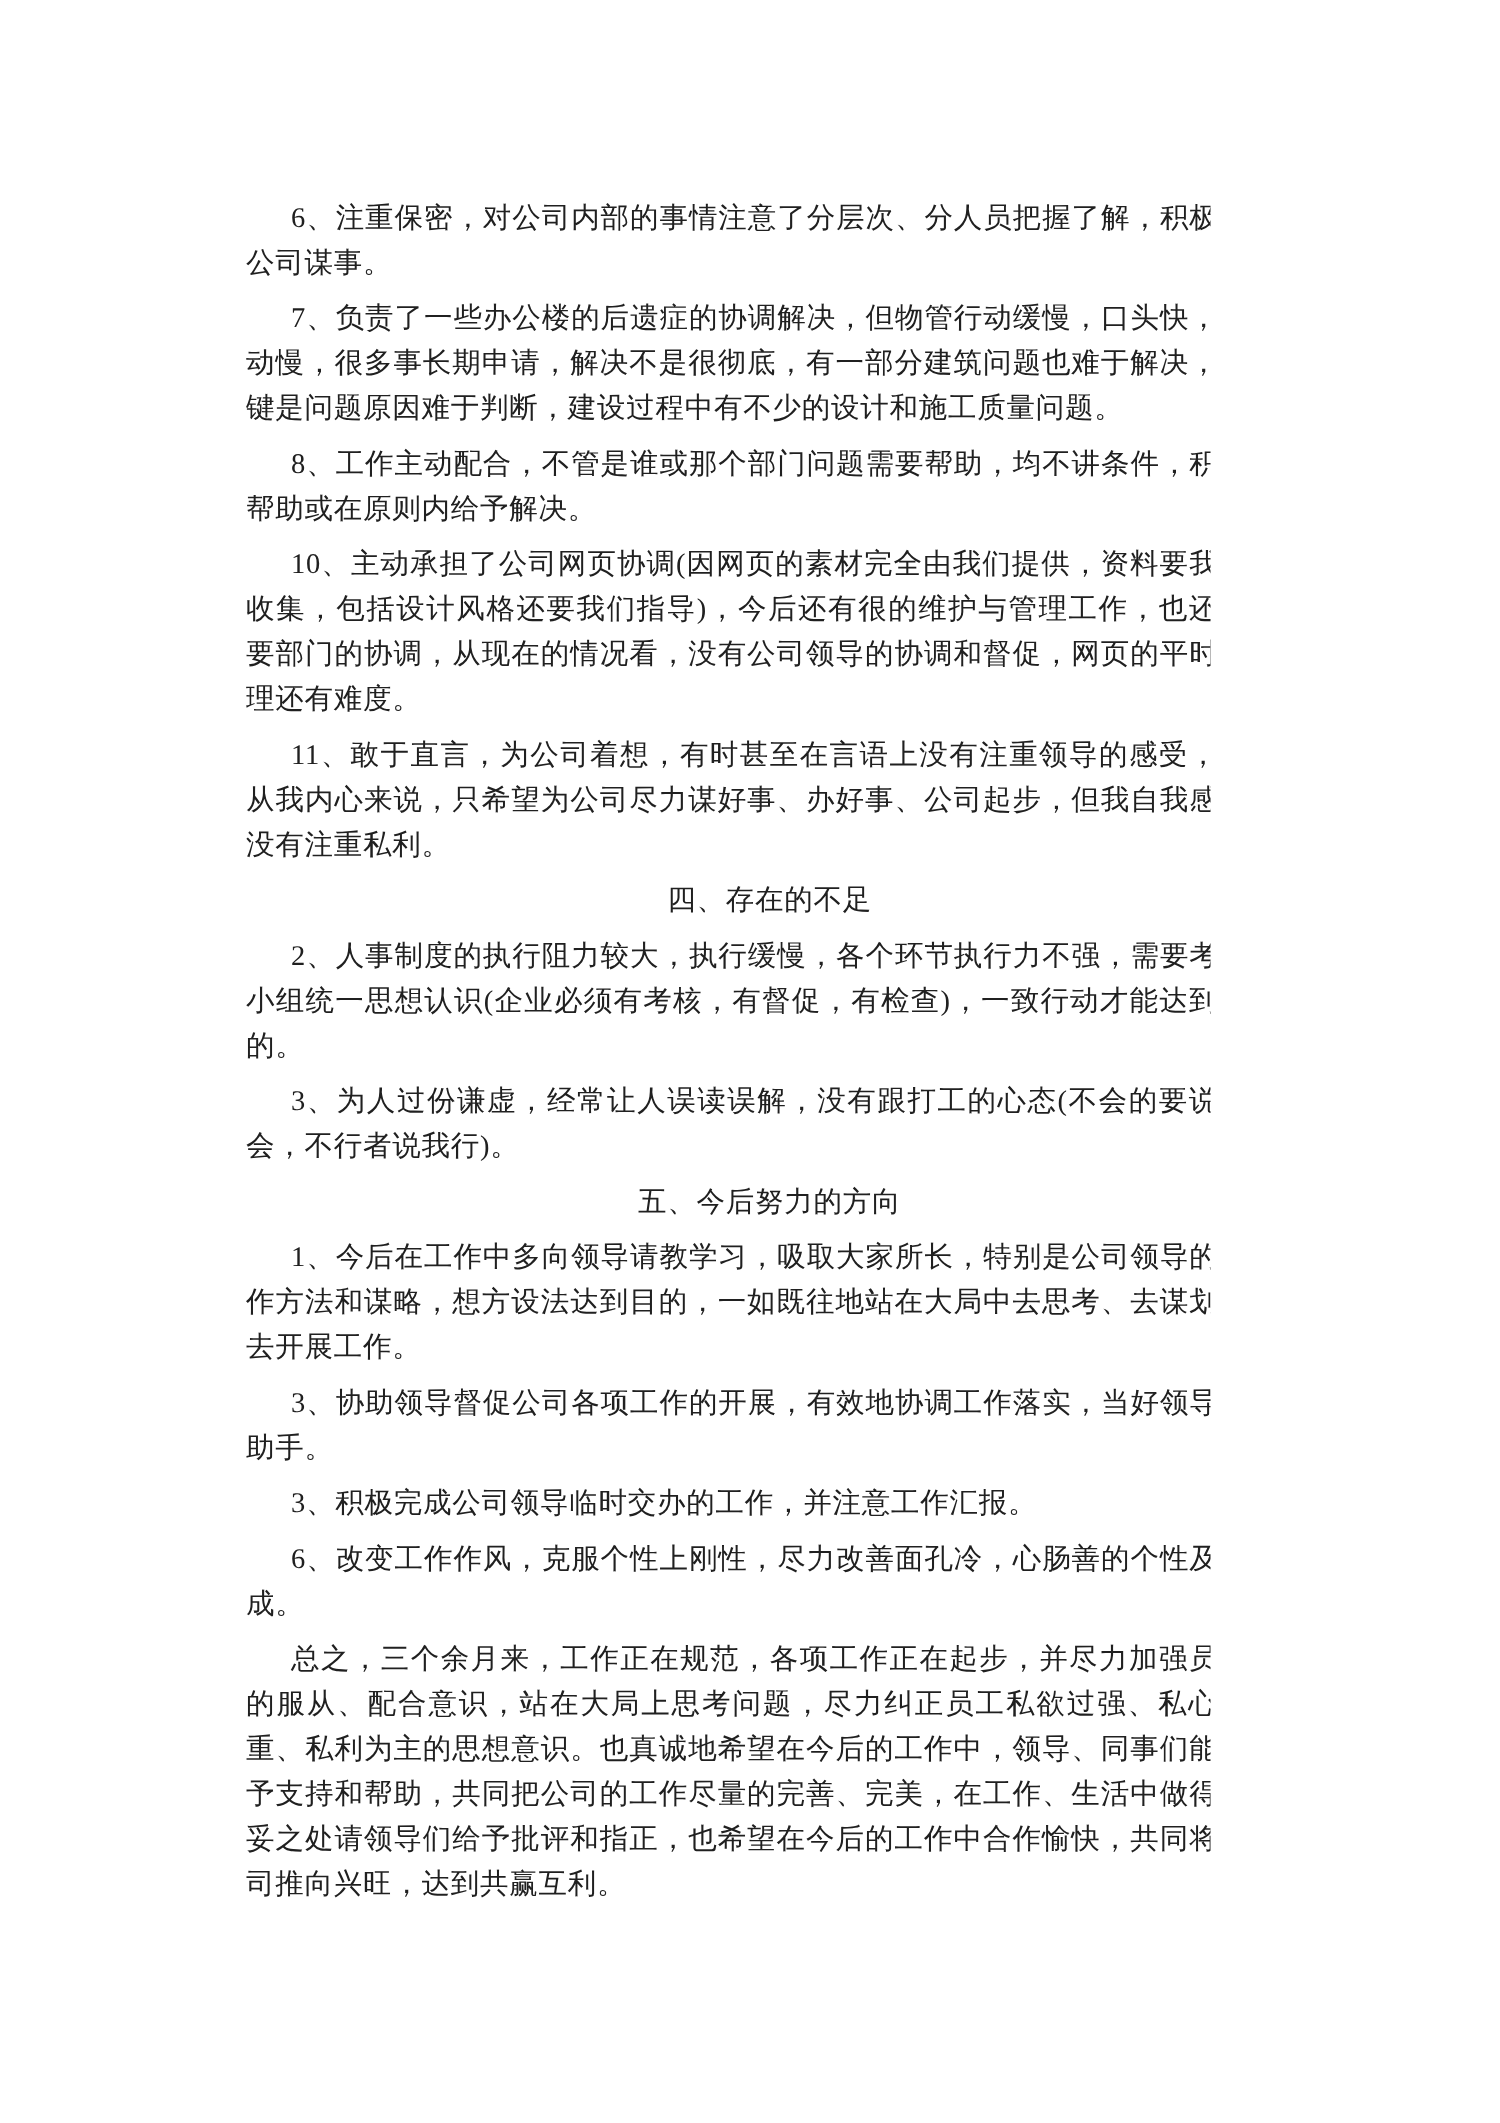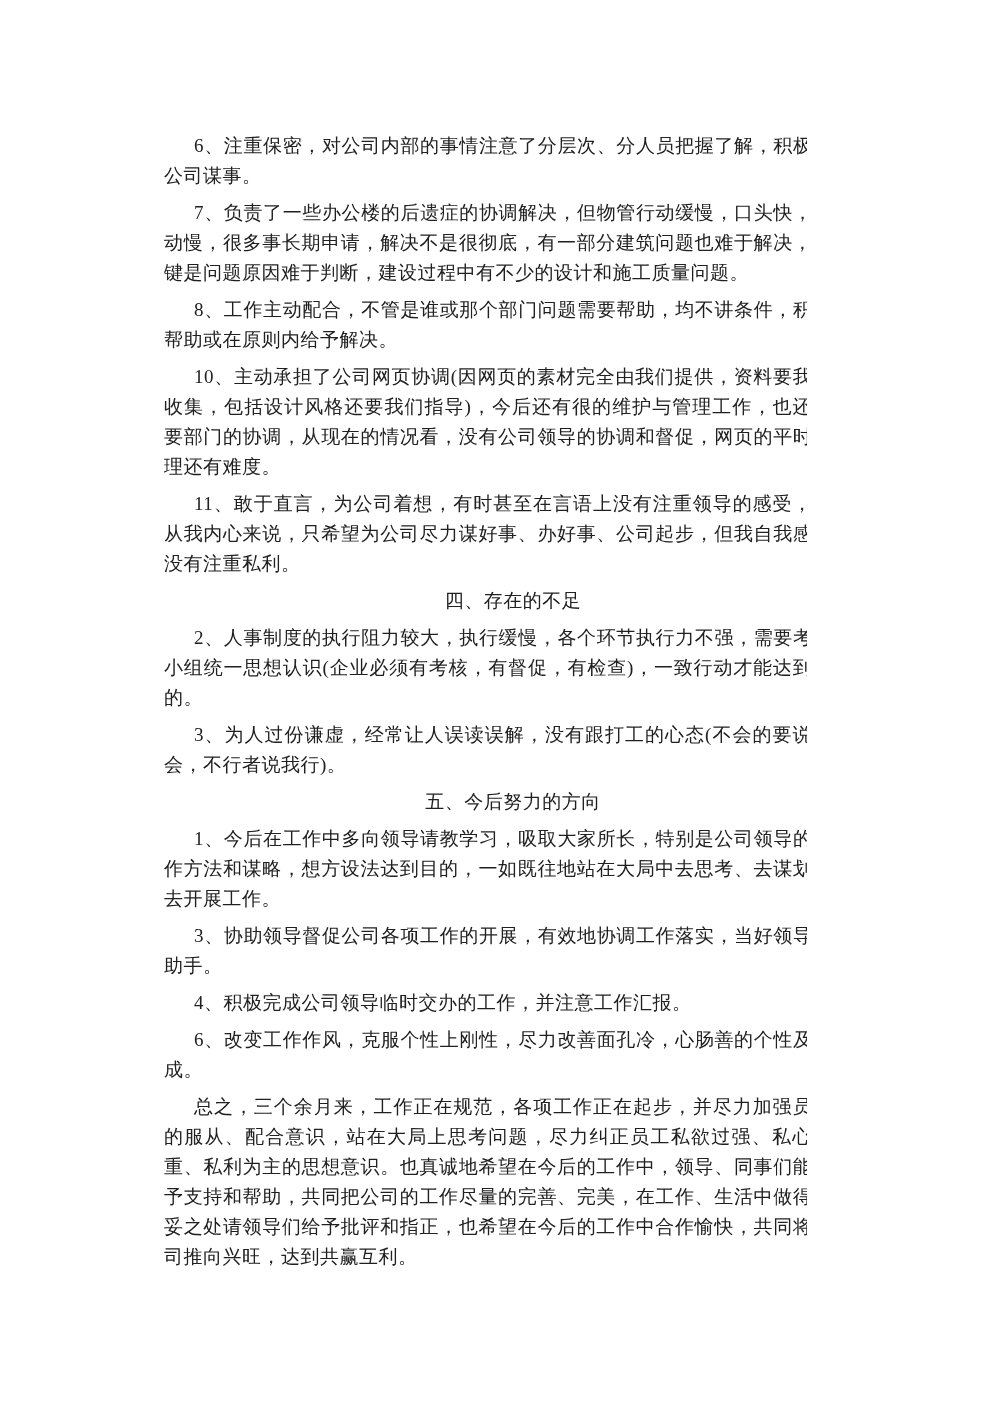--- a/index.html
+++ b/index.html
@@ -45,17 +45,17 @@
     <p class="para">7、负责了一些办公楼的后遗症的协调解决，但物管行动缓慢，口头快，行动慢，很多事长期申请，解决不是很彻底，有一部分建筑问题也难于解决，关键是问题原因难于判断，建设过程中有不少的设计和施工质量问题。</p>
     <p class="para">8、工作主动配合，不管是谁或那个部门问题需要帮助，均不讲条件，积极帮助或在原则内给予解决。</p>
     <p class="para">10、主动承担了公司网页协调(因网页的素材完全由我们提供，资料要我们收集，包括设计风格还要我们指导)，今后还有很的维护与管理工作，也还需要部门的协调，从现在的情况看，没有公司领导的协调和督促，网页的平时管理还有难度。</p>
     <p class="para">11、敢于直言，为公司着想，有时甚至在言语上没有注重领导的感受，但从我内心来说，只希望为公司尽力谋好事、办好事、公司起步，但我自我感觉没有注重私利。</p>
     <p class="para heading">四、存在的不足</p>
     <p class="para">2、人事制度的执行阻力较大，执行缓慢，各个环节执行力不强，需要考核小组统一思想认识(企业必须有考核，有督促，有检查)，一致行动才能达到目的。</p>
     <p class="para">3、为人过份谦虚，经常让人误读误解，没有跟打工的心态(不会的要说我会，不行者说我行)。</p>
     <p class="para heading">五、今后努力的方向</p>
     <p class="para">1、今后在工作中多向领导请教学习，吸取大家所长，特别是公司领导的工作方法和谋略，想方设法达到目的，一如既往地站在大局中去思考、去谋划、去开展工作。</p>
     <p class="para">3、协助领导督促公司各项工作的开展，有效地协调工作落实，当好领导的助手。</p>
-    <p class="para">4、积极完成公司领导临时交办的工作，并注意工作汇报。</p>
+    <p class="para">3、积极完成公司领导临时交办的工作，并注意工作汇报。</p>
     <p class="para">6、改变工作作风，克服个性上刚性，尽力改善面孔冷，心肠善的个性及养成。</p>
     <p class="para">总之，三个余月来，工作正在规范，各项工作正在起步，并尽力加强员工的服从、配合意识，站在大局上思考问题，尽力纠正员工私欲过强、私心过重、私利为主的思想意识。也真诚地希望在今后的工作中，领导、同事们能给予支持和帮助，共同把公司的工作尽量的完善、完美，在工作、生活中做得不妥之处请领导们给予批评和指正，也希望在今后的工作中合作愉快，共同将公司推向兴旺，达到共赢互利。</p>
   </div>
 </div>
 
 </body></html>

